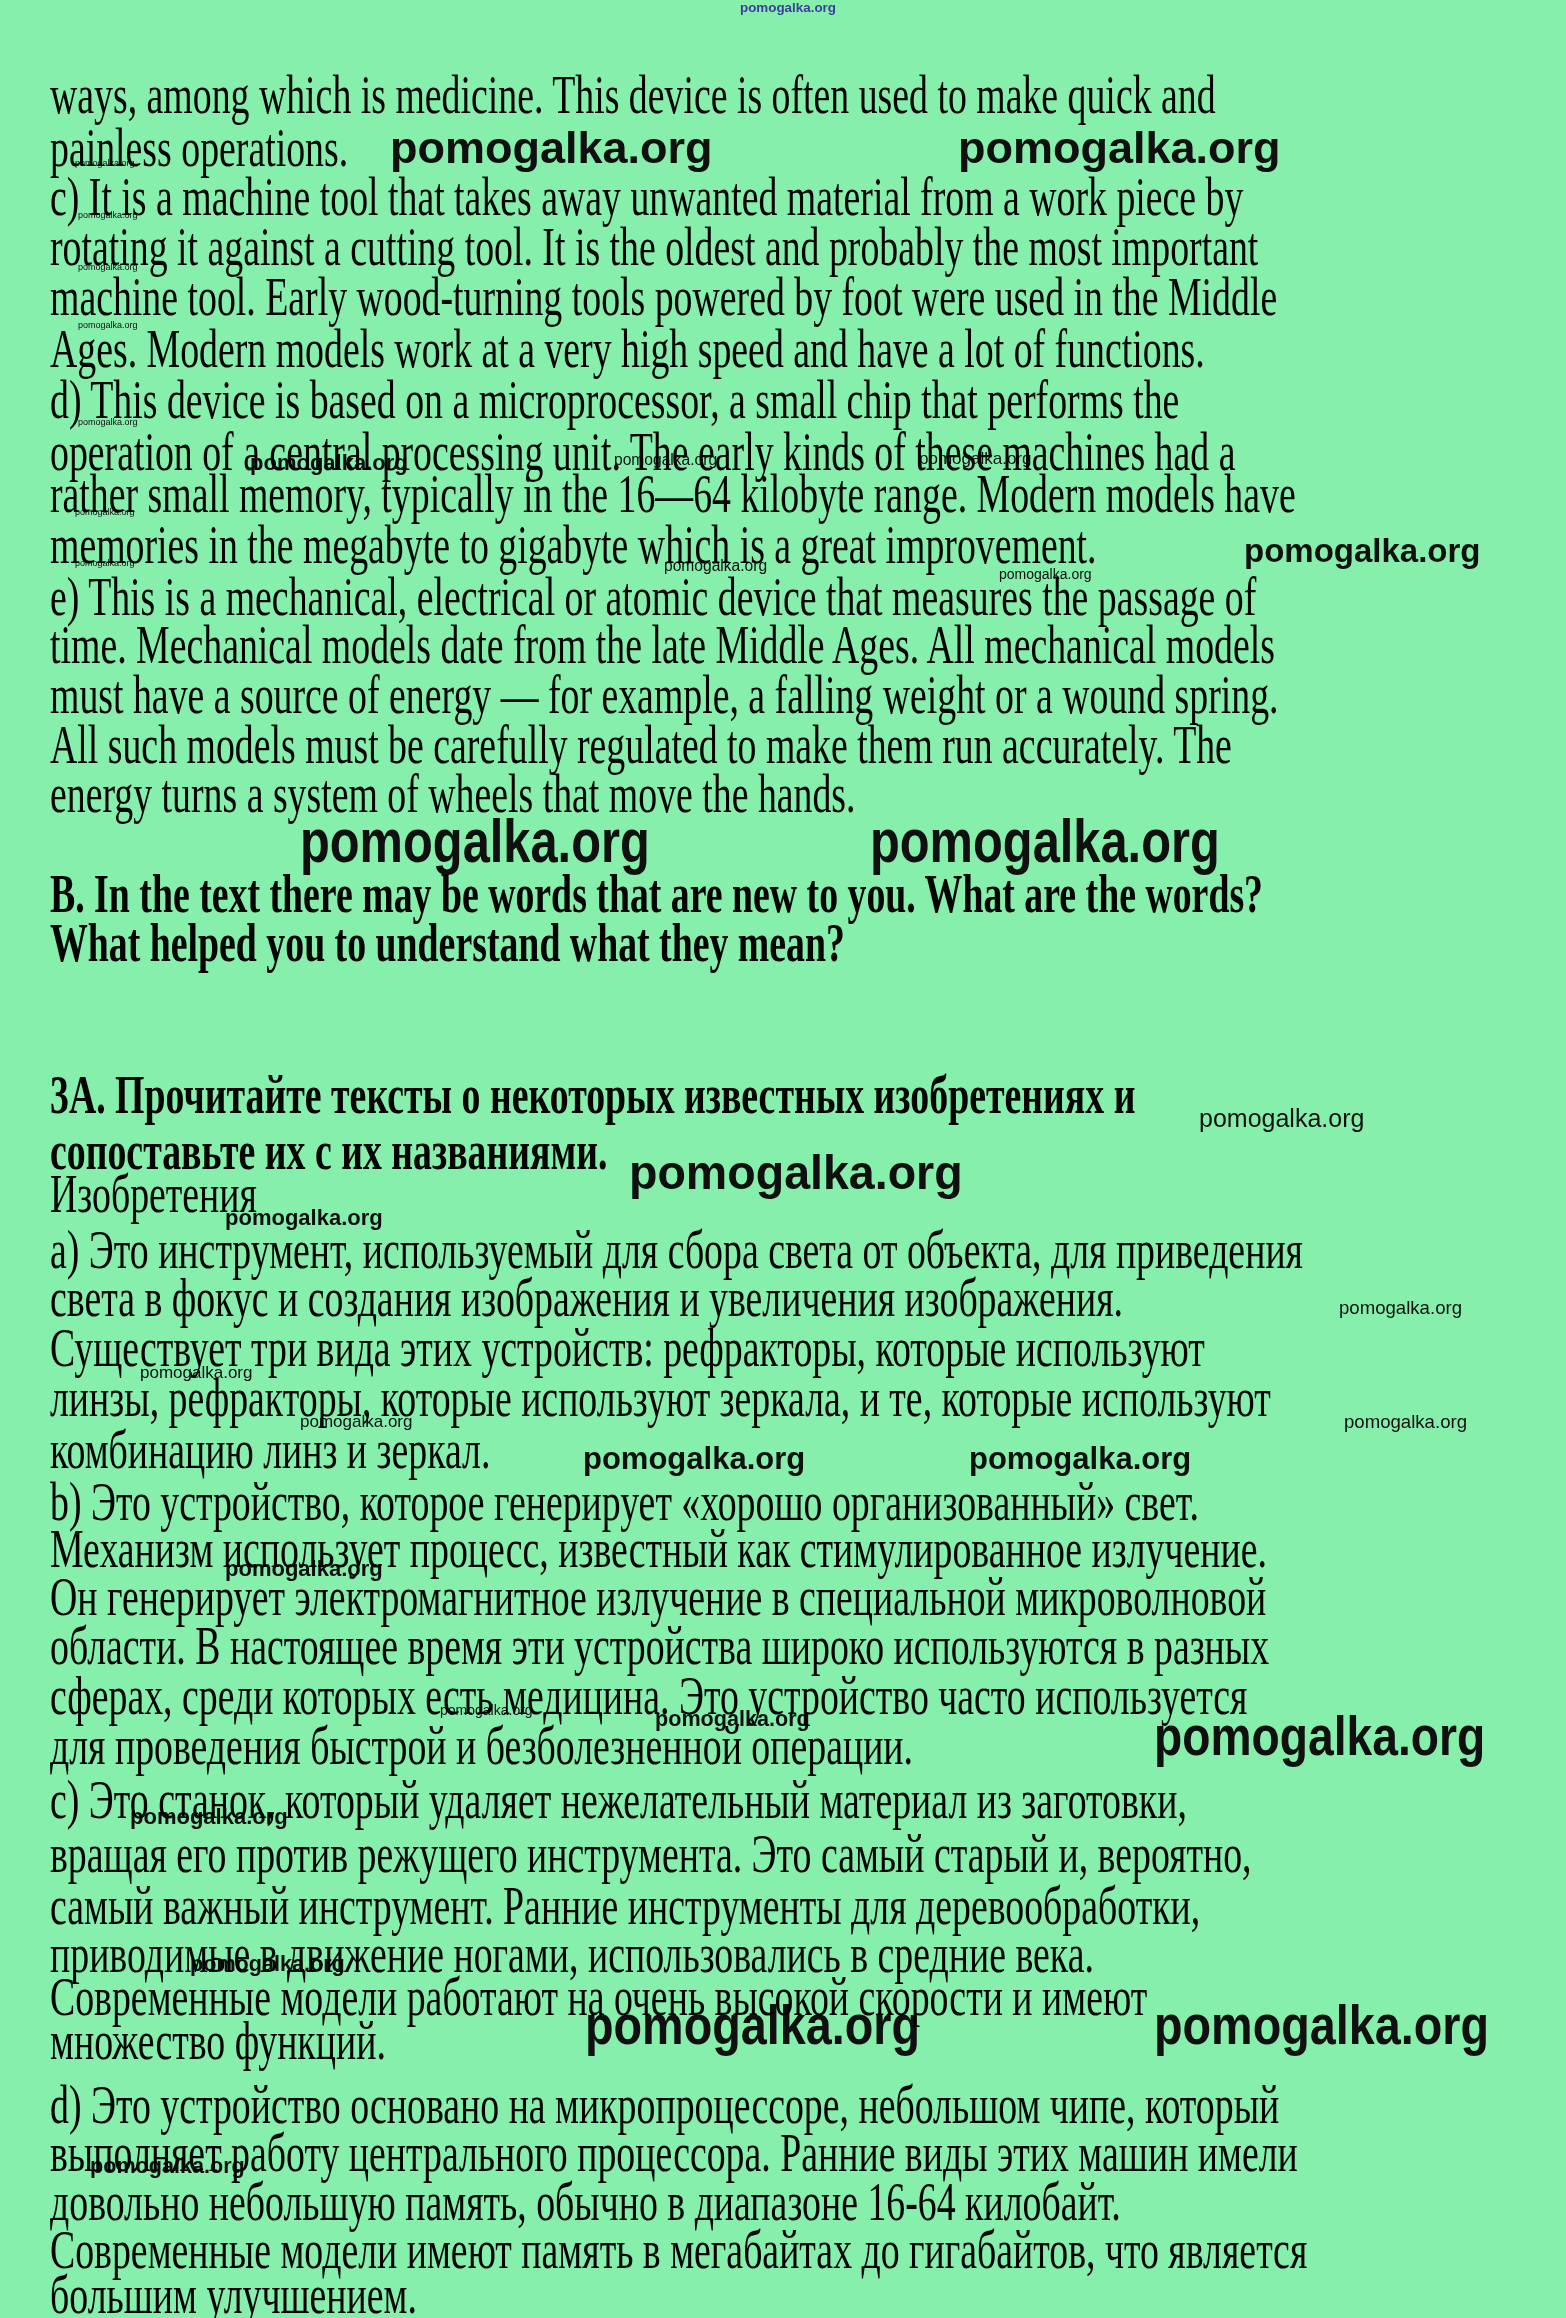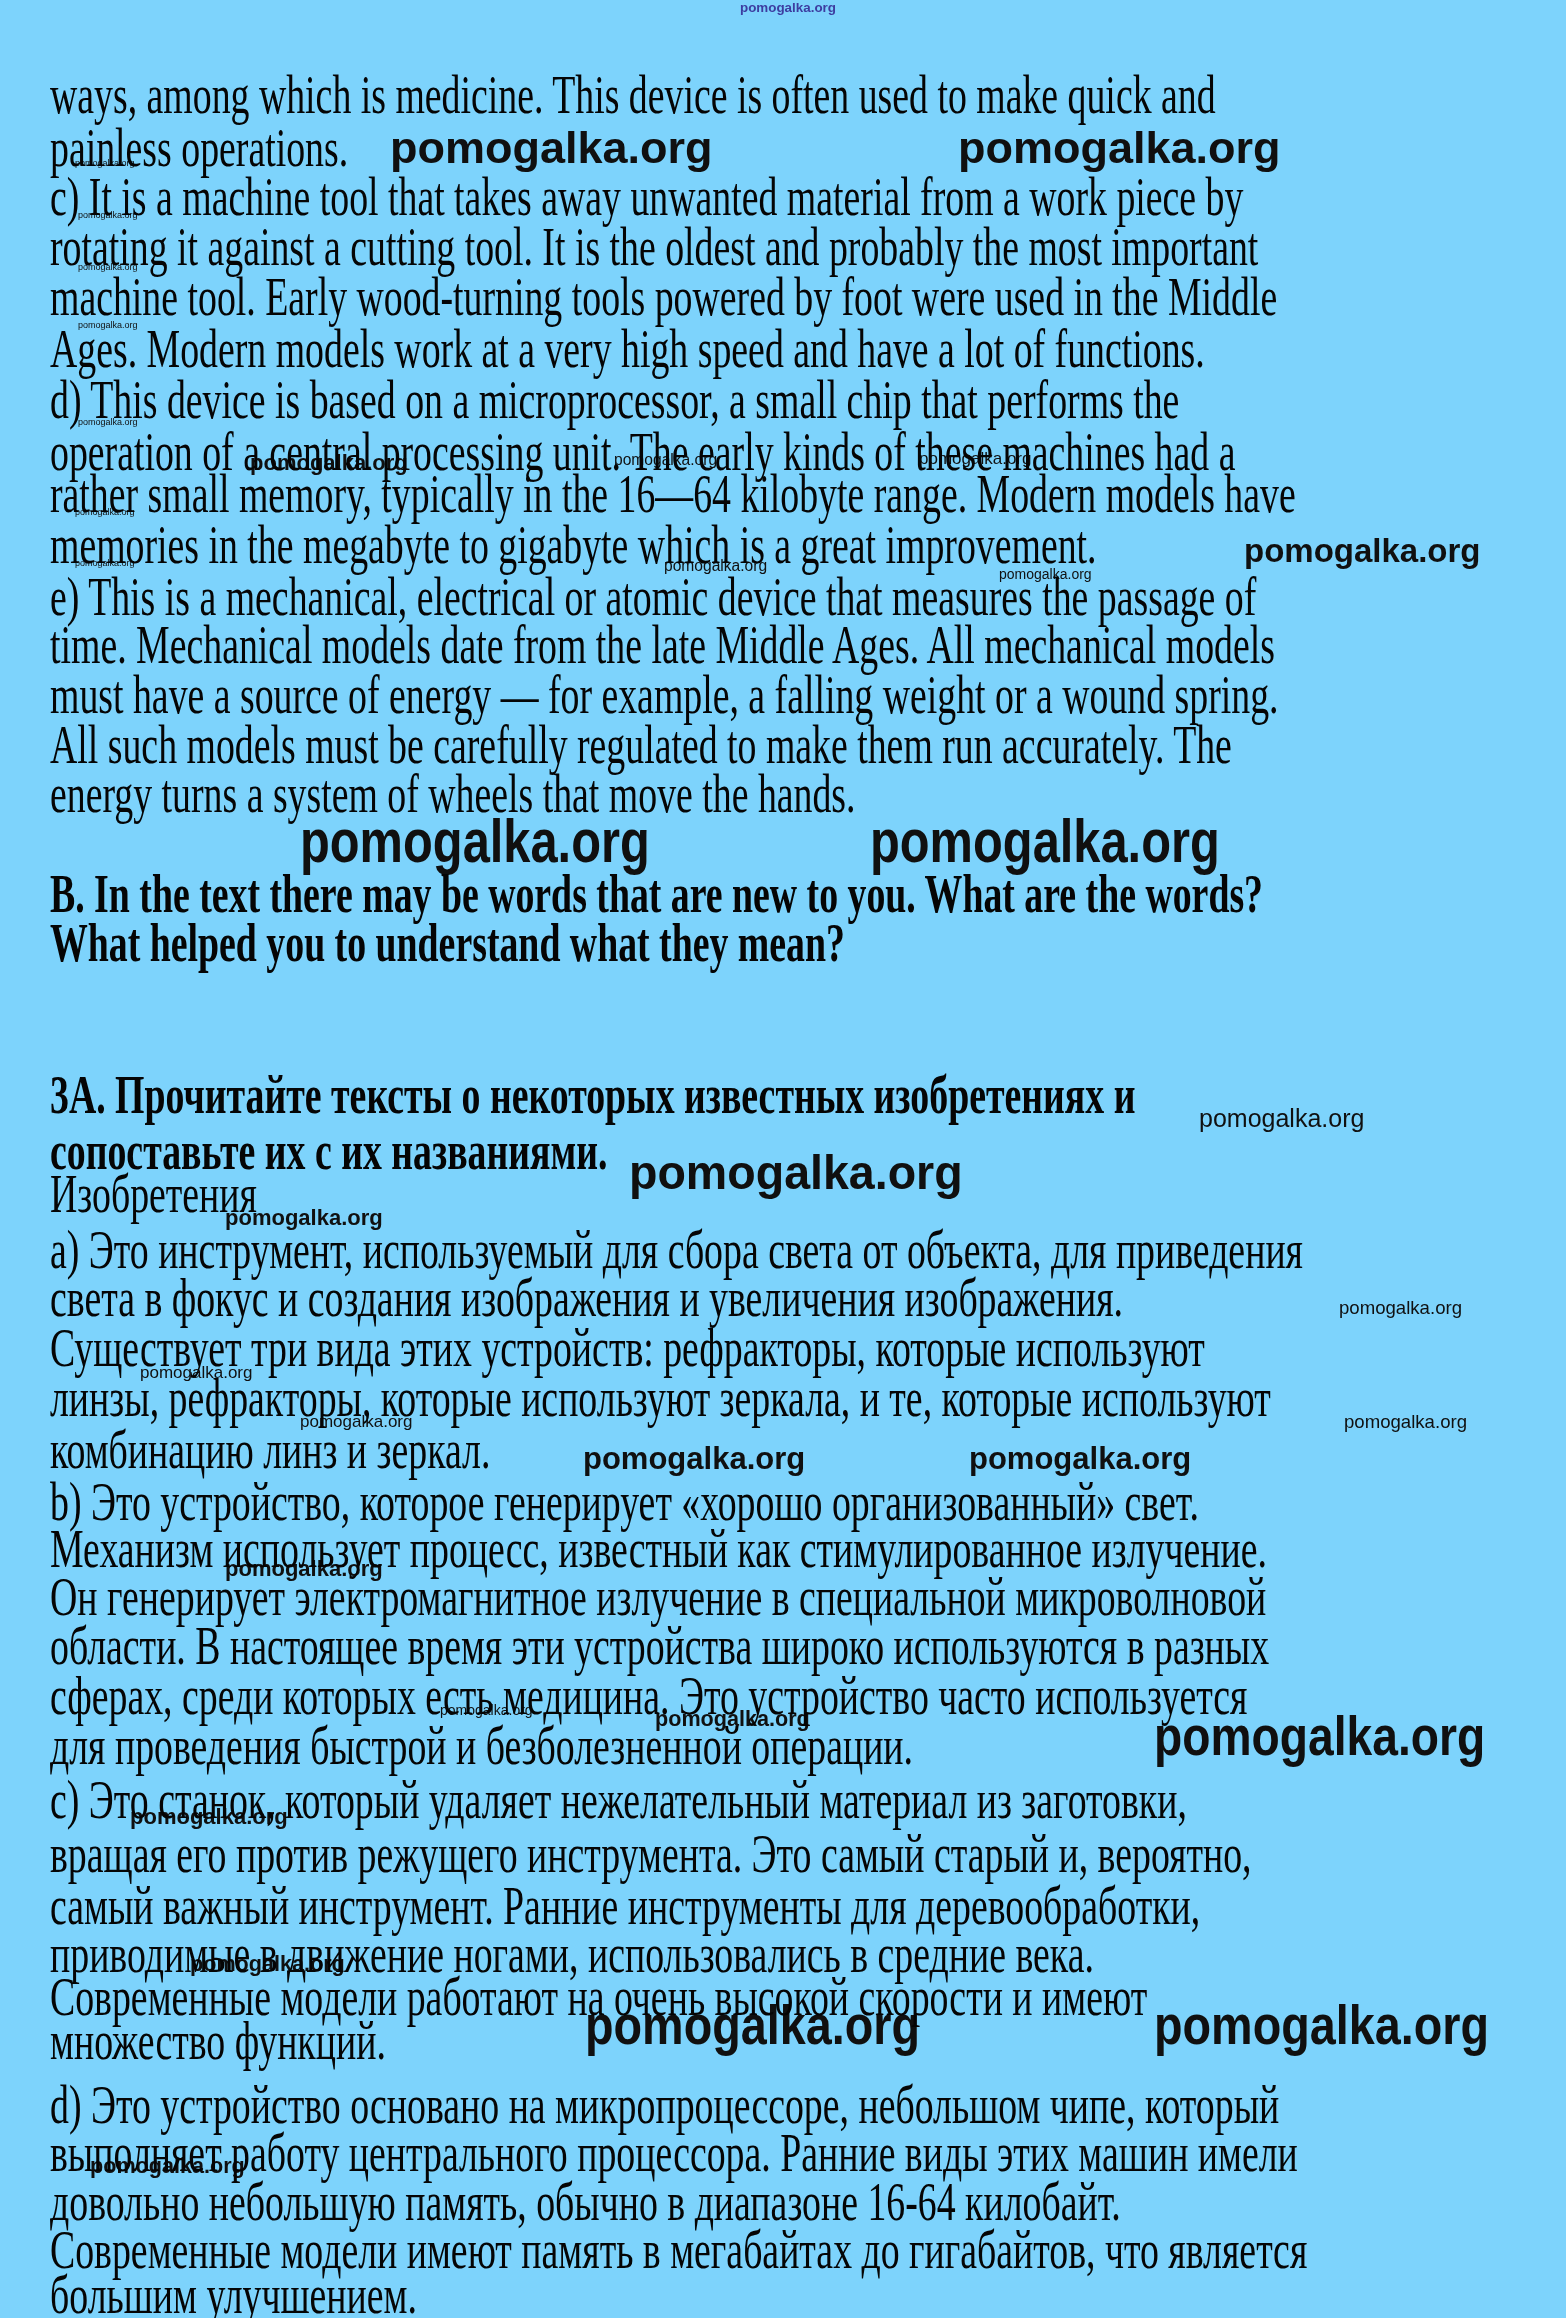--- a/index.html
+++ b/index.html
@@ -1,20 +1,20 @@
 <!DOCTYPE html>
 <html style="font-size:12px"><head>
 <meta charset="utf-8">
 <style>
   html,body{margin:0;padding:0;background:#e8e8e8;}
   .page{
     position:relative;
     width:1567px;
     height:2319px;
-    background:#7dd3fc;
+    background:#86efac;
     overflow:hidden;
     font-family:"Liberation Serif", serif;
   }
   .text-layer,.watermark-layer{position:absolute;inset:0;}
   .line{
     position:absolute;
     white-space:nowrap;
     font-size:54px;
     line-height:1;
     color:#050505;

